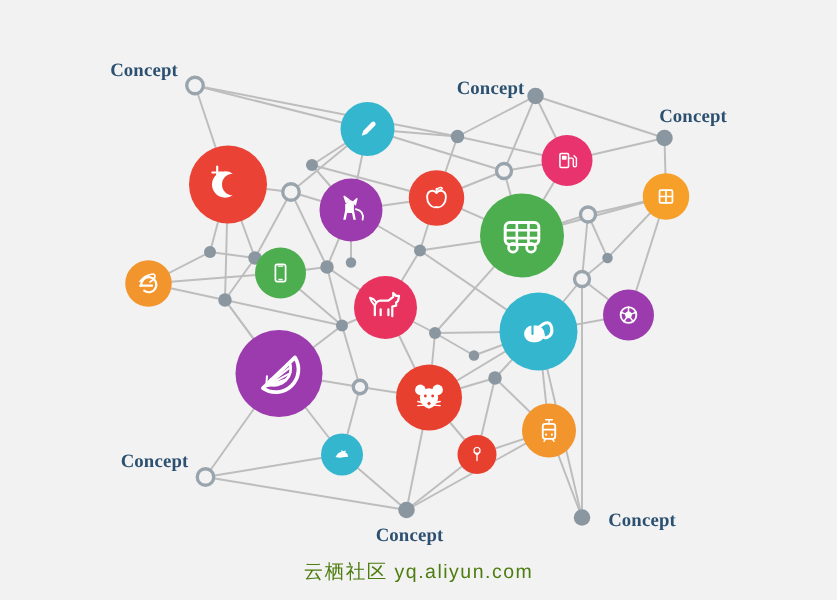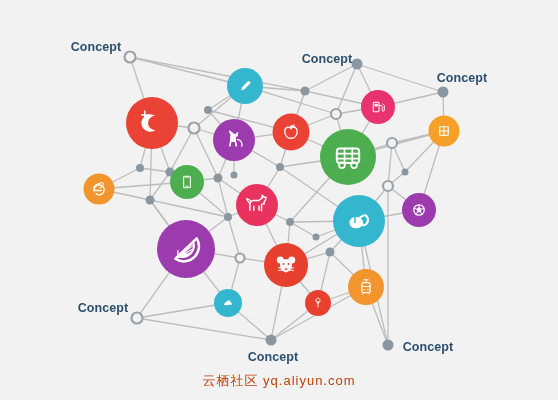--- a/index.html
+++ b/index.html
@@ -18,34 +18,34 @@
   #netsvg {
     position: absolute;
     left: 0;
     top: 0;
     width: 558px;
     height: 400px;
   }
   .concept-label {
     position: absolute;
     color: #2b5070;
-    font-family: Liberation Sans, sans-serif;
+    font-family: Liberation Serif, serif;
     font-size: 12.5px;
     font-weight: 700;
     letter-spacing: .1px;
     white-space: nowrap;
     transform: translate(-50%, -50%);
     user-select: none;
   }
   .watermark {
     position: absolute;
     left: 50%;
     bottom: 10px;
     transform: translateX(-50%);
-    color: #c2410c;
+    color: #4d7c0f;
     font-size: 13px;
     font-family: "Liberation Sans", sans-serif;
     letter-spacing: 1px;
     white-space: nowrap;
     user-select: none;
   }
 </style>
 </head>
 <body>
 

